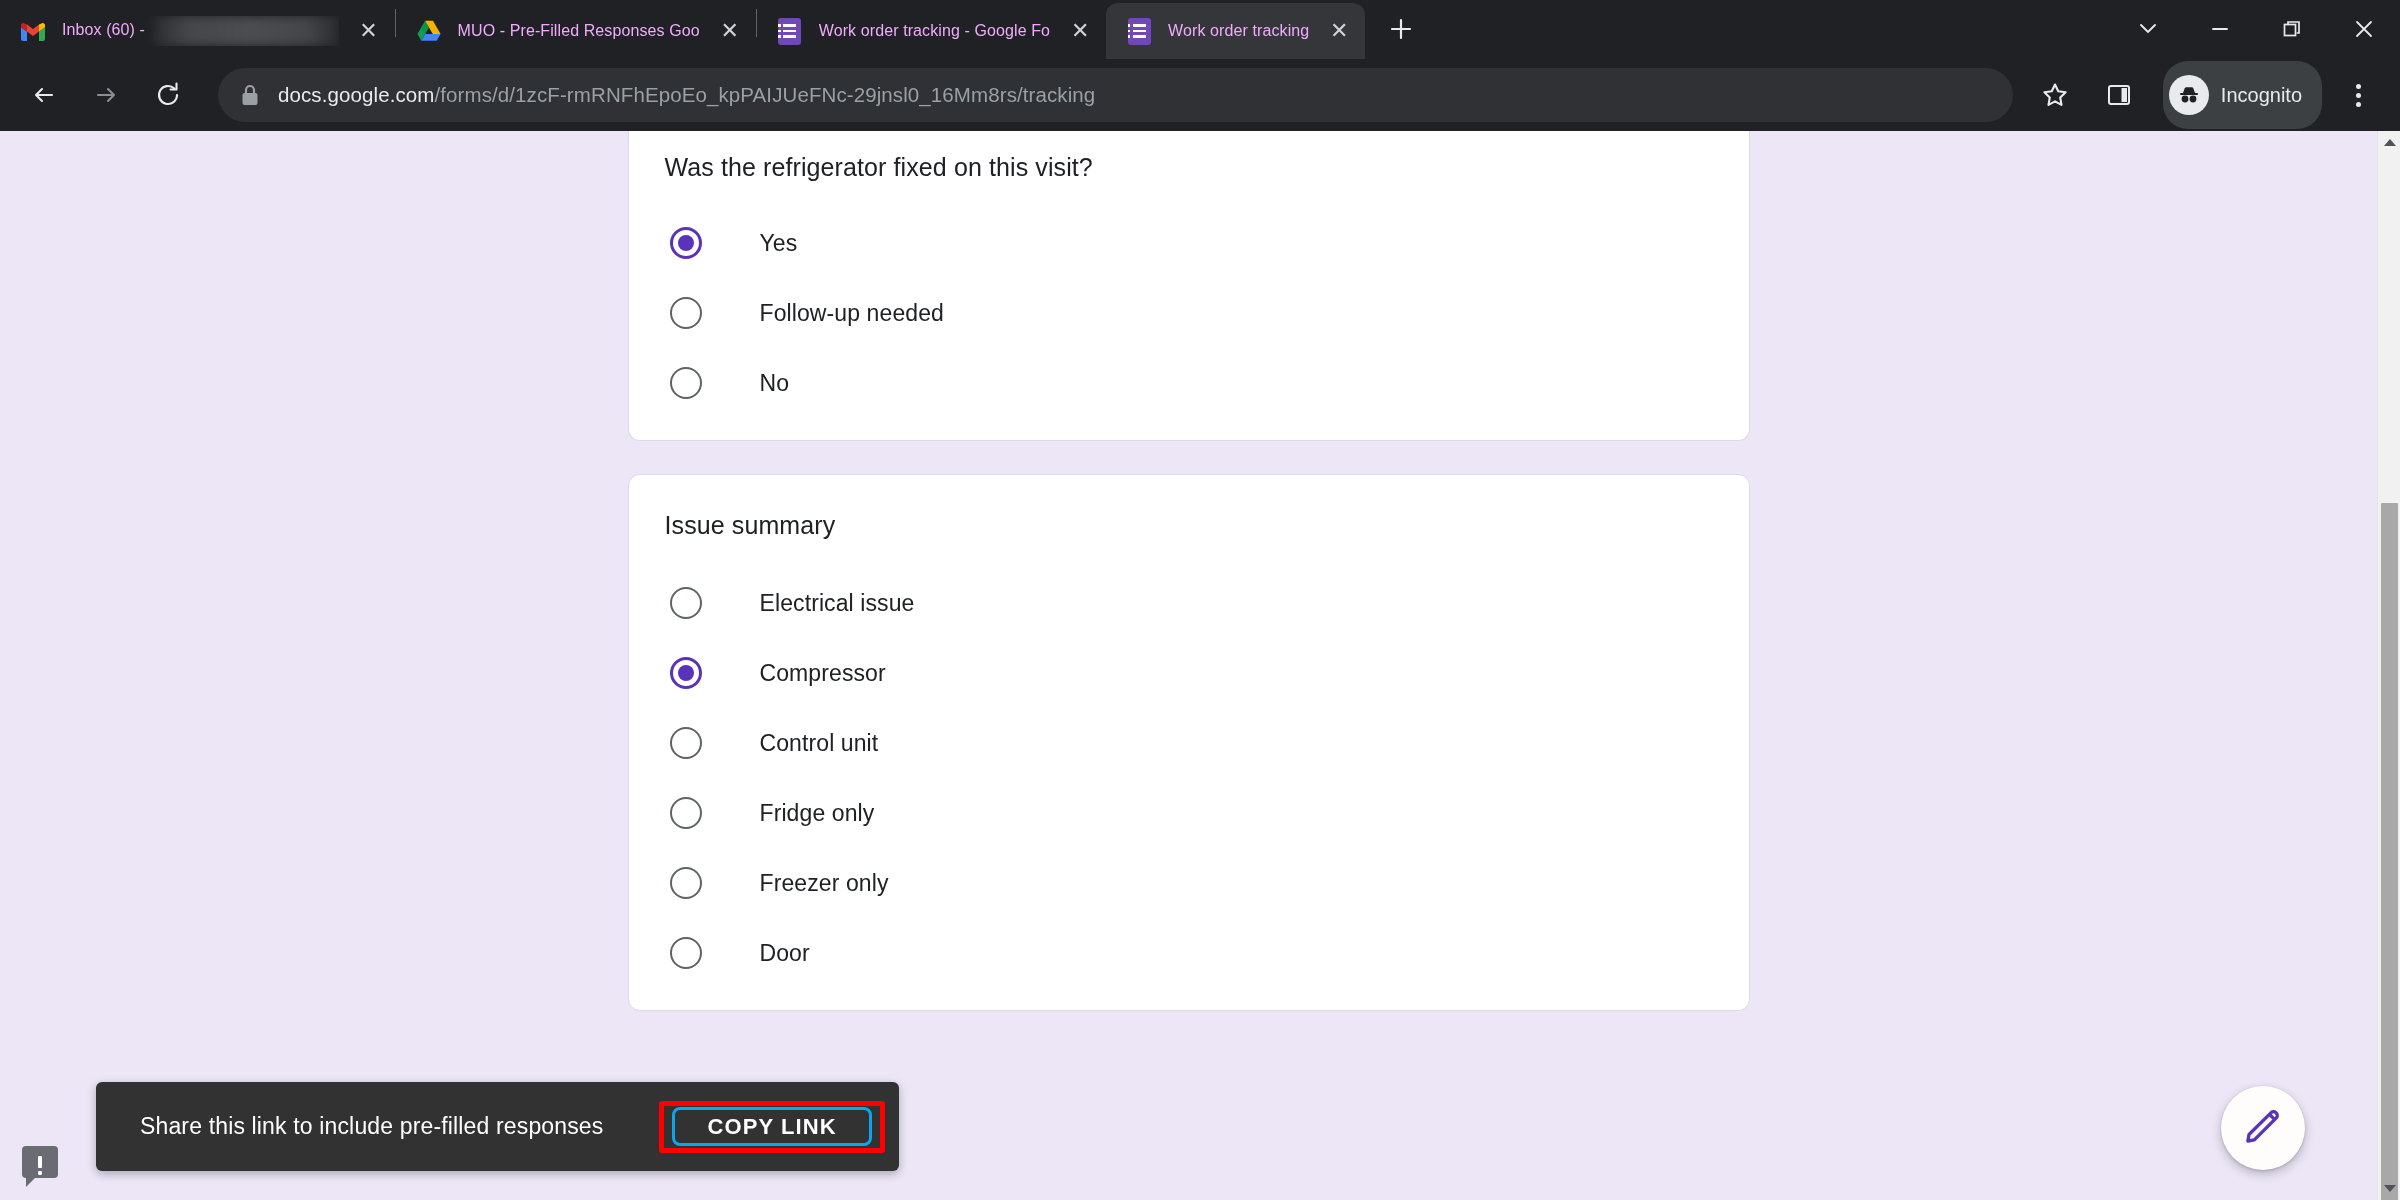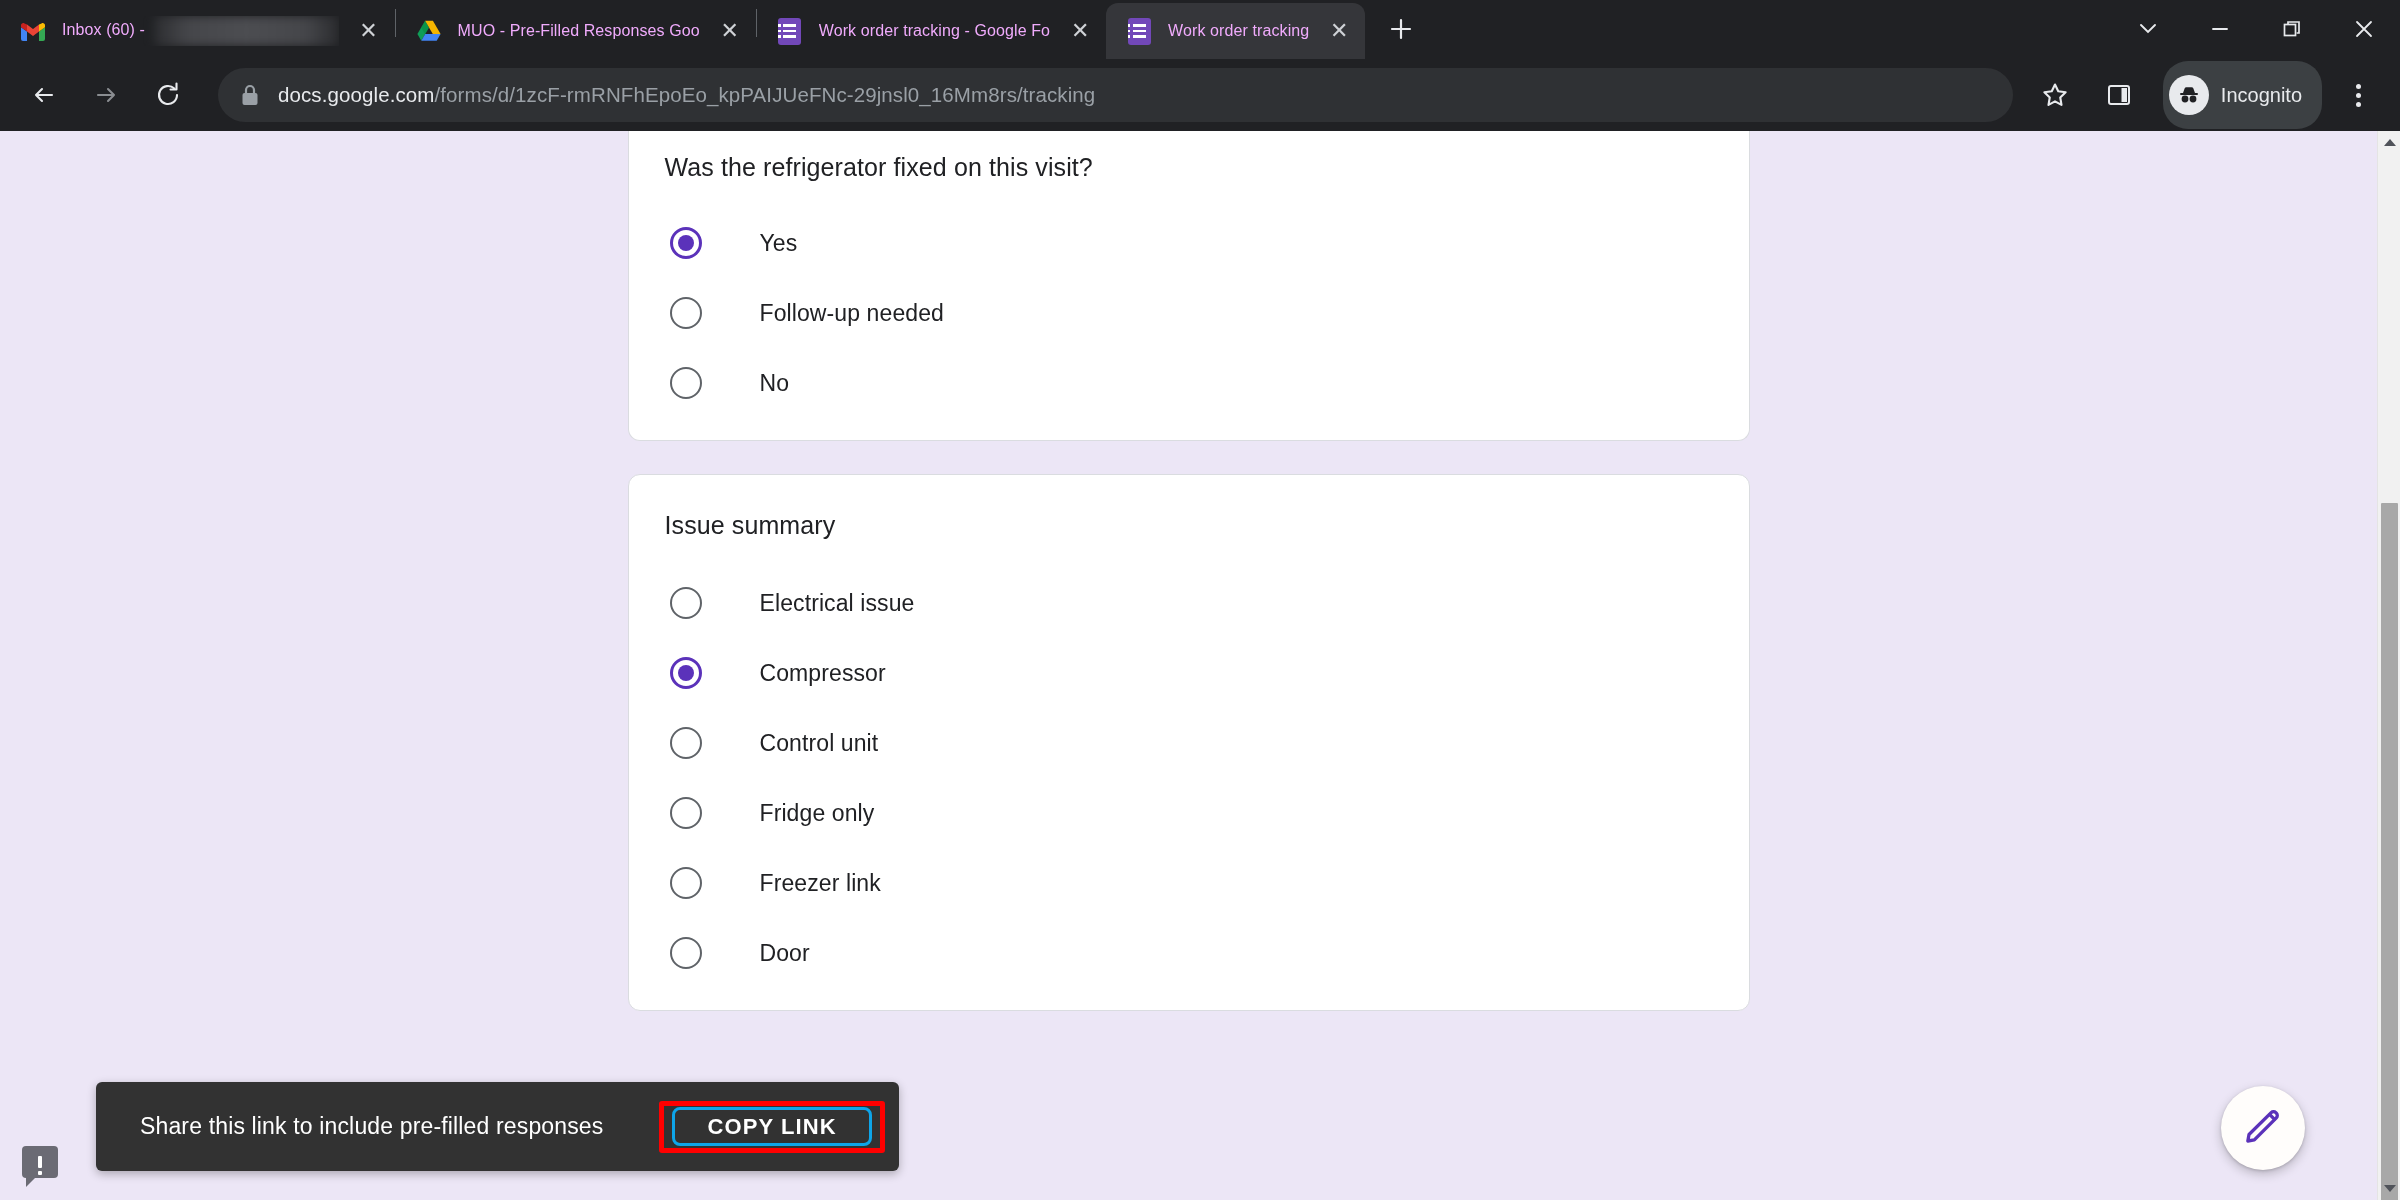--- a/index.html
+++ b/index.html
@@ -571,21 +571,21 @@
           <div class="opt">
             <span class="radio"></span>
             <span class="opt-label">Control unit</span>
           </div>
           <div class="opt">
             <span class="radio"></span>
             <span class="opt-label">Fridge only</span>
           </div>
           <div class="opt">
             <span class="radio"></span>
-            <span class="opt-label">Freezer link</span>
+            <span class="opt-label">Freezer only</span>
           </div>
           <div class="opt">
             <span class="radio"></span>
             <span class="opt-label">Door</span>
           </div>
         </div>
 
       </div>
 
       <div class="snackbar">

